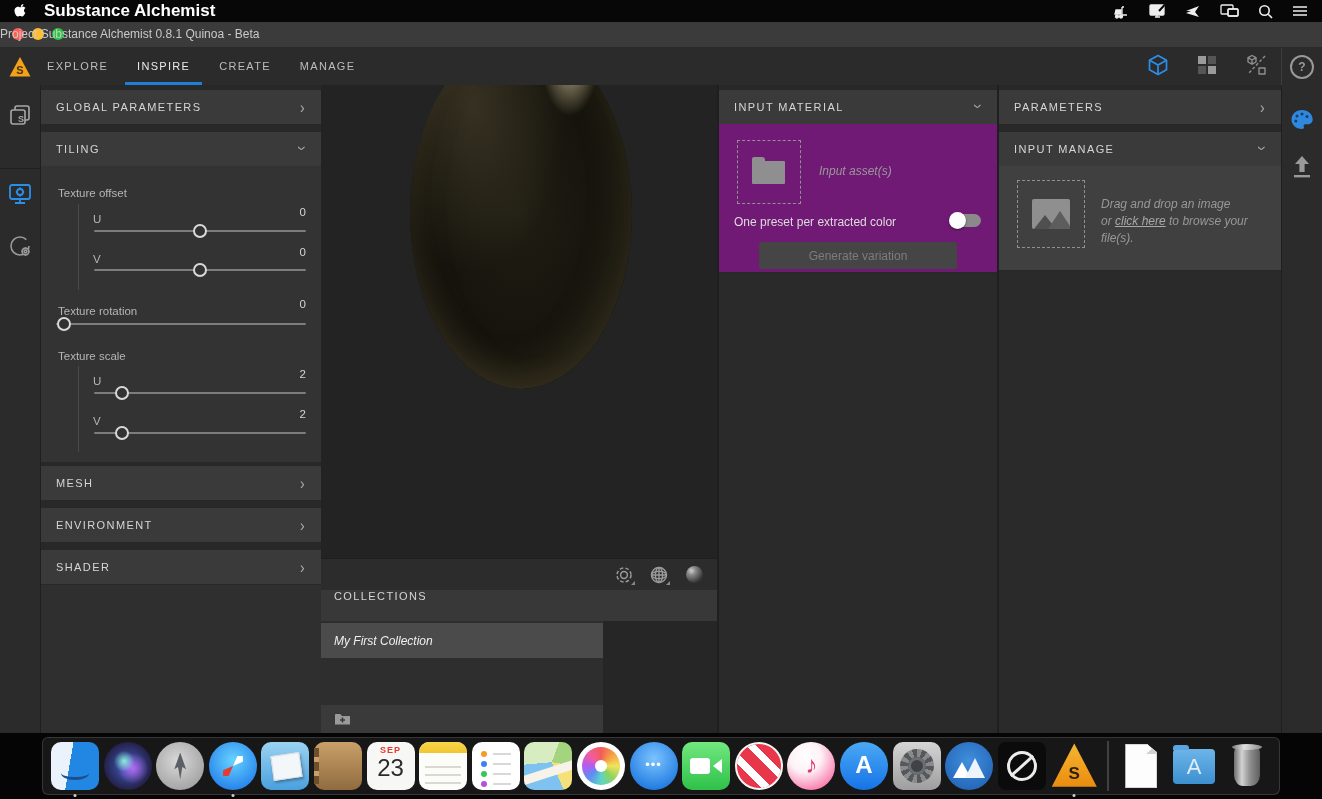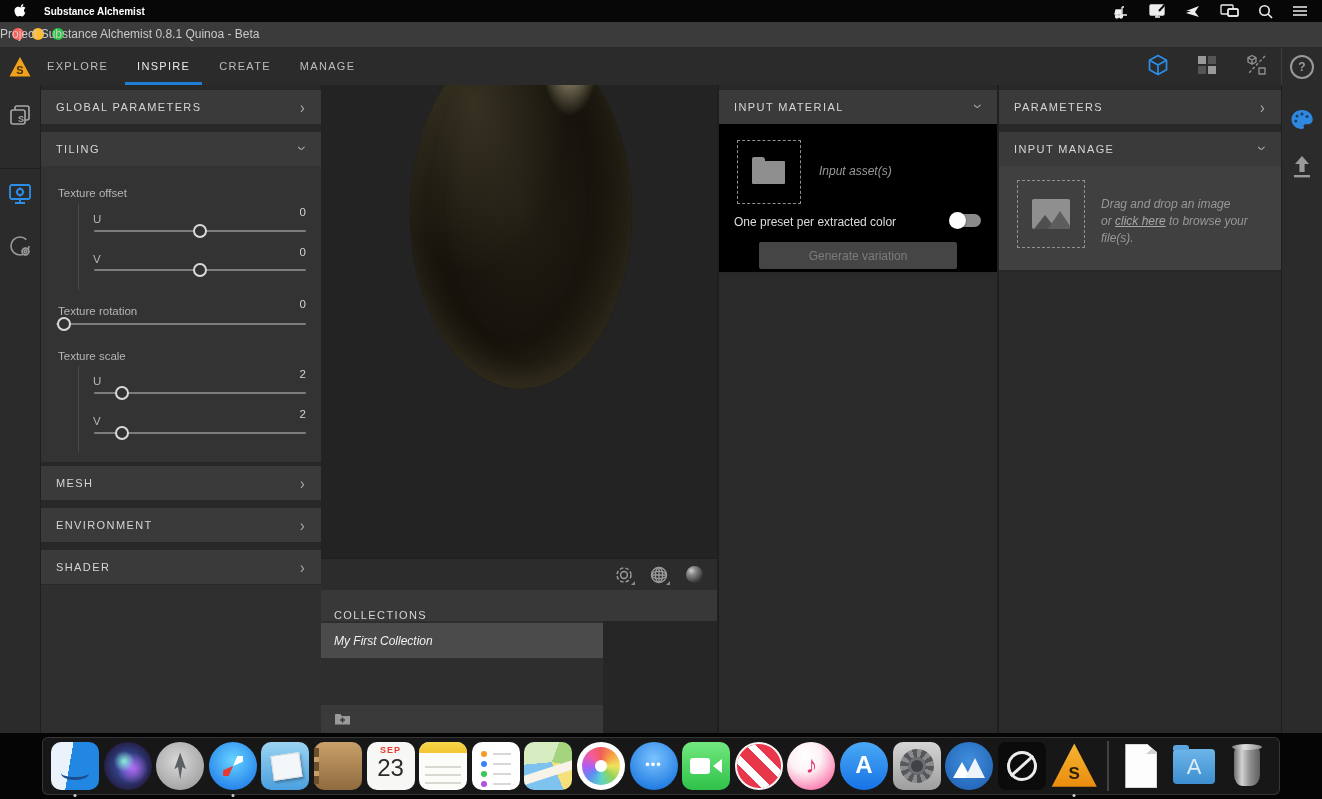--- a/index.html
+++ b/index.html
@@ -4,21 +4,21 @@
 <style>
   html,body{margin:0;padding:0;background:#000;}
   #root{position:relative;width:1322px;height:799px;overflow:hidden;
         font-family:"Liberation Sans", sans-serif;background:#050505;
         -webkit-font-smoothing:antialiased;}
 
   
   .menubar{position:absolute;top:0;left:0;right:0;height:22px;background:#070707;
            display:flex;align-items:center;padding:0 14px;color:#ededed;}
   .menubar .apple{width:14px;height:15px;margin-right:16px;display:flex;align-items:center;}
-  .menubar .appname{font-size:10px;font-weight:bold;color:#fff;}
+  .menubar .appname{font-size:17px;font-weight:bold;color:#fff;}
   .menubar .status{margin-left:auto;display:flex;align-items:center;gap:19px;}
   .menubar .status svg{display:block;}
 
   
   .titlebar{position:absolute;top:22px;left:0;right:0;height:25px;background:#3b3b3b;
             border-bottom:1px solid #2a2a2a;}
   .tl{position:absolute;top:6px;width:12px;height:12px;border-radius:50%;}
   .tl.red{left:12px;background:#ff5f57;}
   .tl.yellow{left:32px;background:#febc2e;}
   .tl.green{left:52px;background:#28c840;}
@@ -79,33 +79,33 @@
        box-shadow: inset -12px -18px 34px rgba(150,135,92,0.20),
                    inset 12px -8px 28px rgba(120,108,72,0.12);}
   .viewbar{height:31px;background:#2c2c2c;border-top:1px solid #1e1e1e;display:flex;align-items:center;
            justify-content:flex-end;gap:13px;padding-right:12px;flex:none;}
   .vb-icon{position:relative;width:22px;height:22px;display:flex;align-items:center;justify-content:center;}
   .vb-corner::after{content:"";position:absolute;right:0;bottom:1px;width:0;height:0;
            border-left:4px solid transparent;border-bottom:4px solid #8a8a8a;}
   .matball{width:17px;height:17px;border-radius:50%;
            background:radial-gradient(circle at 32% 28%, #cfcfcf 0%, #8a8a8a 25%, #3a3a3a 70%, #222 100%);}
 
-  .collections-header{height:31px;background:#383838;display:flex;align-items:flex-end;
+  .collections-header{height:31px;background:#383838;display:flex;align-items:flex-start;
            padding:0 13px;font-size:11px;letter-spacing:1.4px;color:#d6d6d6;flex:none;}
   .collections-list{flex:1;position:relative;background:#262626;font-style:italic;}
   .coll-sub{position:absolute;left:0;top:0;bottom:0;width:282px;background:#2e2e2e;}
   .coll-row{position:absolute;left:0;top:2px;width:282px;height:35px;background:#4b4b4b;
             display:flex;align-items:center;padding:0 13px;box-sizing:border-box;
             font-size:12px;color:#f0f0f0;cursor:default;}
   .coll-add{position:absolute;left:0;bottom:0;width:282px;height:28px;background:#3a3a3a;
             display:flex;align-items:center;padding:0 13px;box-sizing:border-box;cursor:pointer;}
 
   
   .im-panel{width:278px;margin-left:2px;}
-  .im-body{height:148px;background:#000000;position:relative;flex:none;}
+  .im-body{height:148px;background:#701a75;position:relative;flex:none;}
   .dropzone{position:absolute;border:1px dashed #909090;}
   .dz-material{left:18px;top:16px;width:62px;height:62px;cursor:pointer;}
   .folder-glyph{position:absolute;left:14px;top:20px;width:33px;height:23px;background:#8f8f8f;
                 border-radius:1px;}
   .folder-glyph::before{content:"";position:absolute;left:0;top:-4px;width:13px;height:5px;
                 background:#8f8f8f;border-radius:2px 3px 0 0;}
   .im-dz-label{position:absolute;left:100px;top:40px;font-size:12px;font-style:italic;color:#989898;}
   .im-toggle-label{position:absolute;left:15px;top:91px;font-size:12px;color:#dcdcdc;}
   .toggle{position:absolute;right:16px;top:90px;width:30px;height:13px;background:#8a8a8a;
           border-radius:7px;cursor:pointer;}

